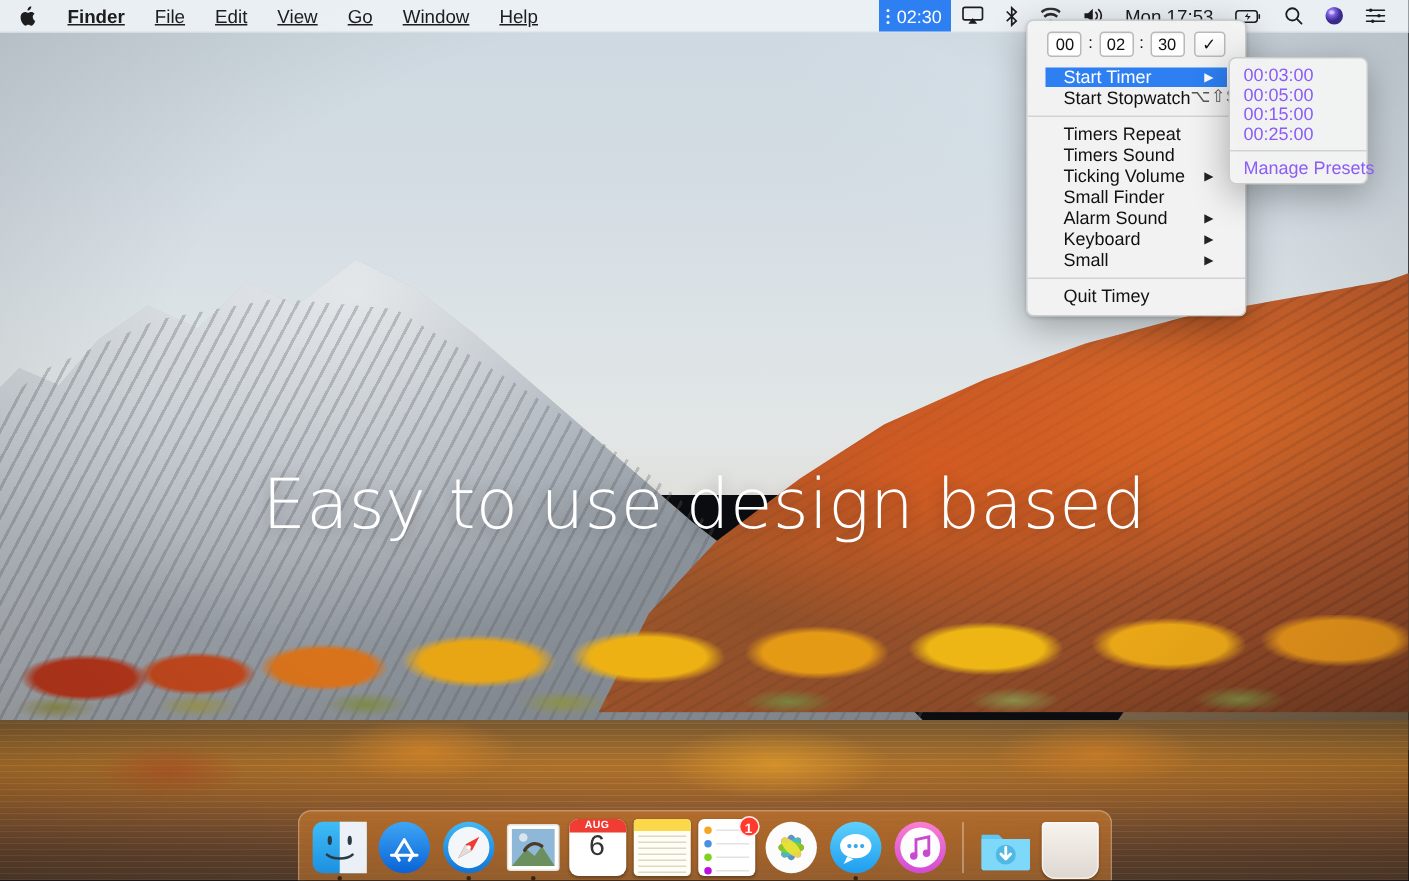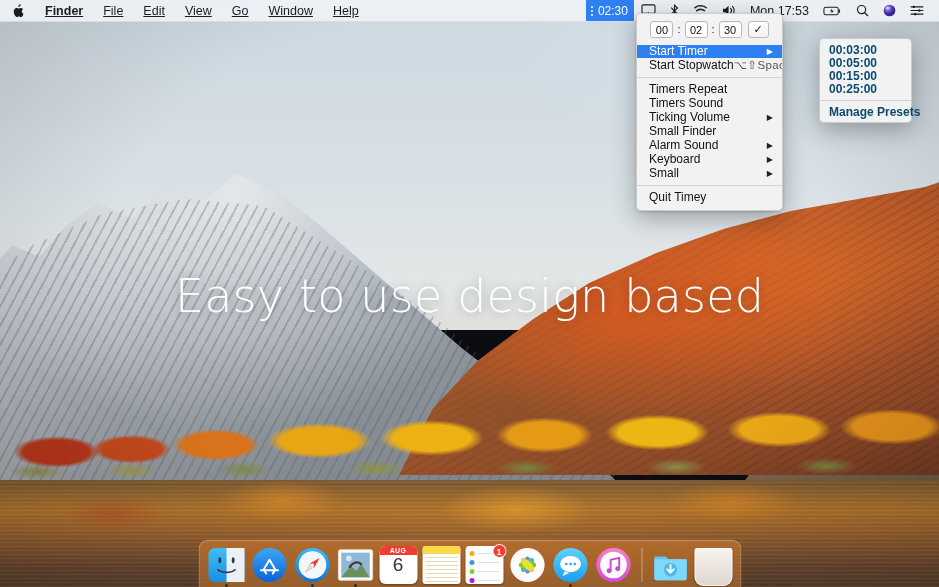--- a/index.html
+++ b/index.html
@@ -131,21 +131,21 @@
   
   #tagline {
     position:absolute; left:0; right:0; top:268px;
     text-align:center; color:#fff;
     font-family:"DejaVu Sans", sans-serif;
     font-weight:200; font-size:46px; line-height:1.22;
     letter-spacing:.2px;
     text-shadow:0 1px 10px rgba(0,0,0,.30);
     pointer-events:none;
   }
-  #tagline .l { display:block; }
+  #tagline .l { display:block;margin-top:40px; }
 
   
   #menubar {
     position:absolute; left:0; right:0; top:0; height:22px;
     background:rgba(238,242,246,.92);
     backdrop-filter:saturate(180%) blur(18px);
     display:flex; align-items:center;
     font-size:12.5px; color:#1d1d1f;
     border-bottom:1px solid rgba(0,0,0,.08);
     z-index:60;
@@ -168,21 +168,21 @@
     font-size:12px; font-variant-numeric:tabular-nums;
   }
   .drag-dots { display:flex; flex-direction:column; gap:2px; padding:0 2px; }
   .drag-dots i { width:2px; height:2px; background:#fff; border-radius:50%; display:block; }
 
   
   .mbicon { display:block; }
 
   
   #timey-panel {
-    position:absolute; left:636px; top:13px; width:147px;
+    position:absolute; left:684px; top:13px; width:147px;
     background:rgba(243,243,243,.97);
     border:1px solid rgba(0,0,0,.16);
     border-radius:5px;
     box-shadow:0 7px 24px rgba(0,0,0,.30), 0 1px 3px rgba(0,0,0,.18);
     font-size:12px; color:#111;
     z-index:70; overflow:hidden;
     backdrop-filter:blur(12px);
   }
   #time-entry {
     display:flex; align-items:center; justify-content:center;
@@ -200,39 +200,38 @@
     width:21px; height:17px; border:1px solid #b9b9b9; border-radius:3px;
     background:linear-gradient(180deg,#fff,#f2f2f2);
     display:flex; align-items:center; justify-content:center;
     font-size:11px; color:#111; margin-left:3px;
   }
   .mrow {
     display:flex; align-items:center; height:13px;
     padding:0 9px 0 12px; font-size:12px; color:#111;
     line-height:13px; white-space:nowrap;
   }
-  .mrow.pad { margin:1px 0; }
+  .mrow.pad { margin:1px 12px; }
   .mrow.sel { background:#2d7ff2; color:#fff; }
   .mrow .lbl { flex:1; }
   .mrow .sc { color:#555; font-size:11.5px; letter-spacing:.4px; }
   .arr { font-size:8px; line-height:1; color:#222; margin-left:6px; }
   .mrow.sel .arr { color:#fff; }
   .msep { height:1px; background:rgba(0,0,0,.13); margin:5px 0; }
 
   
   #preset-sub {
     position:absolute; left:819px; top:38px; width:93px;
     background:rgba(243,243,243,.97);
     border:1px solid rgba(0,0,0,.16);
     border-radius:5px;
     box-shadow:0 7px 24px rgba(0,0,0,.30);
     padding:4px 0 3px; z-index:75;
-    font-size:12px; color:#0c4a6e;
+    font-size:12px; color:#8b5cf6;
     backdrop-filter:blur(12px);
-    font-weight:bold;
   }
   #preset-sub .srow {
     height:12px; line-height:12px; padding:0 9px 0 9px;
     font-size:12px; white-space:nowrap;
     font-variant-numeric:tabular-nums;
     margin:1px 0;
   }
 
   
   #dock {

